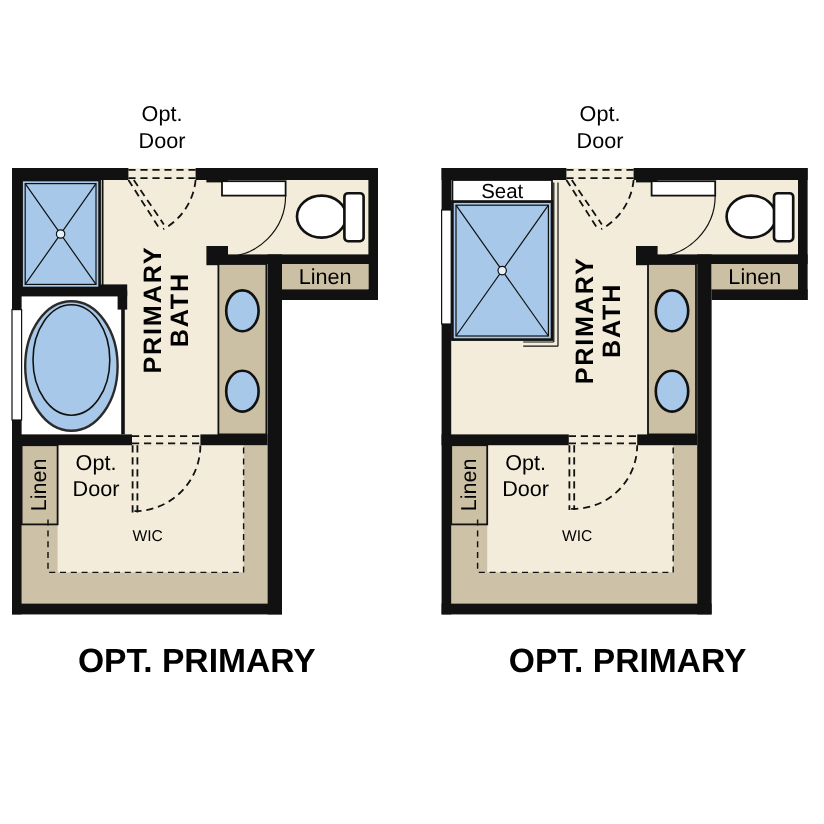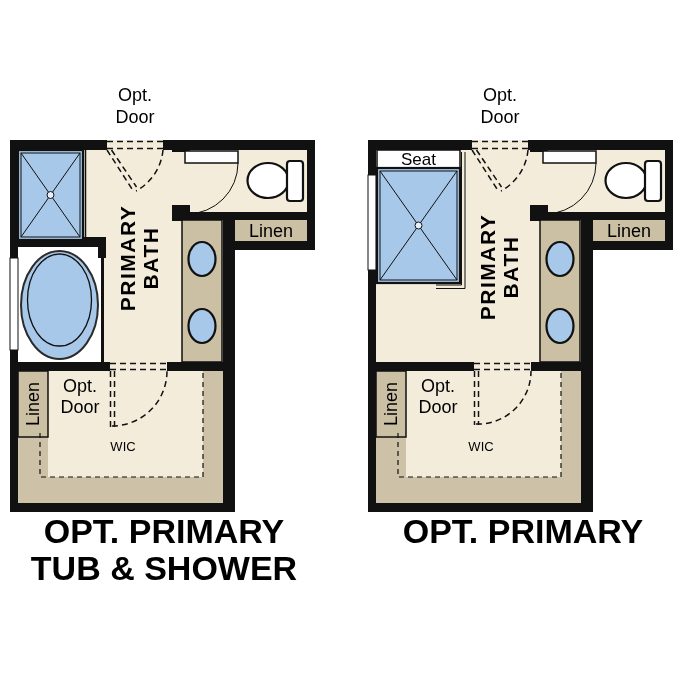--- a/index.html
+++ b/index.html
@@ -31,22 +31,22 @@
   .lbl{position:absolute;color:#000;}
   .block{display:block;}
   .opt-top{top:-56px;width:80px;text-align:center;font-size:18px;line-height:22px;}
   .room{transform:translate(-50%,-50%) rotate(-90deg);font-weight:bold;font-size:21px;
         line-height:23px;letter-spacing:1.5px;text-align:center;white-space:nowrap;}
   .linen-top{left:225px;top:80px;width:72px;height:21px;line-height:22px;text-align:center;font-size:18px;}
   .linen-wic{left:23px;top:264px;transform:translate(-50%,-50%) rotate(-90deg);font-size:18px;white-space:nowrap;}
   .opt-wic{left:41px;top:236px;width:58px;text-align:center;font-size:18px;line-height:21px;}
   .wic{left:113px;top:299px;transform:translateX(-50%);font-size:13px;}
   .seat{left:9px;top:10px;width:83px;height:18px;line-height:19px;text-align:center;font-size:17px;}
-  .title{position:absolute;top:513px;transform:translateX(-50%);font-weight:bold;
-         font-size:34px;line-height:37px;text-align:center;white-space:nowrap;}
+  .title{position:absolute;top:532px;transform:translateX(-50%);font-weight:bold;
+         font-size:28px;line-height:37px;text-align:center;white-space:nowrap;}
 </style>
 </head>
 <body style="background: rgb(255, 255, 255);">
 
 <div class="stage">
 
   <div class="plan" style="left:10px;top:140px">
     <svg width="305" height="372" viewBox="0 0 305 372">
       <path class="flr" d="M0,0 H305 V110 H225 V372 H0 Z"></path>
       <rect class="tpe" x="8" y="231" width="205" height="132"></rect>
@@ -126,21 +126,20 @@
     <div class="lbl linen-wic">Linen</div>
     <div class="lbl opt-wic">
       <span class="block">Opt.</span>
       <span class="block">Door</span>
     </div>
     <div class="lbl wic">WIC</div>
   </div>
 
   <div class="title" style="left:164px">
     <span class="block">OPT. PRIMARY</span>
-    <span class="block">TUB &amp; SHOWER</span>
   </div>
 
   <div class="plan" style="left:368px;top:140px">
     <svg width="305" height="372" viewBox="0 0 305 372">
       <path class="flr" d="M0,0 H305 V110 H225 V372 H0 Z"></path>
       <rect class="tpe" x="8" y="231" width="205" height="132"></rect>
       <rect class="flr" x="38" y="231" width="155" height="106"></rect>
 
       <g class="wl">
         <rect x="0" y="0" width="104" height="10"></rect>

